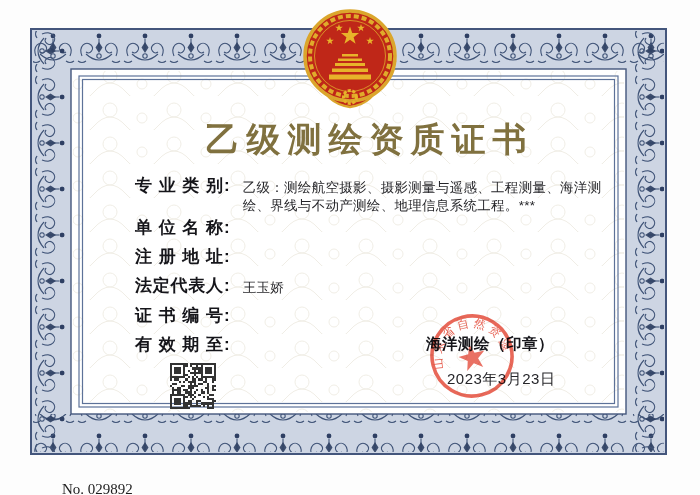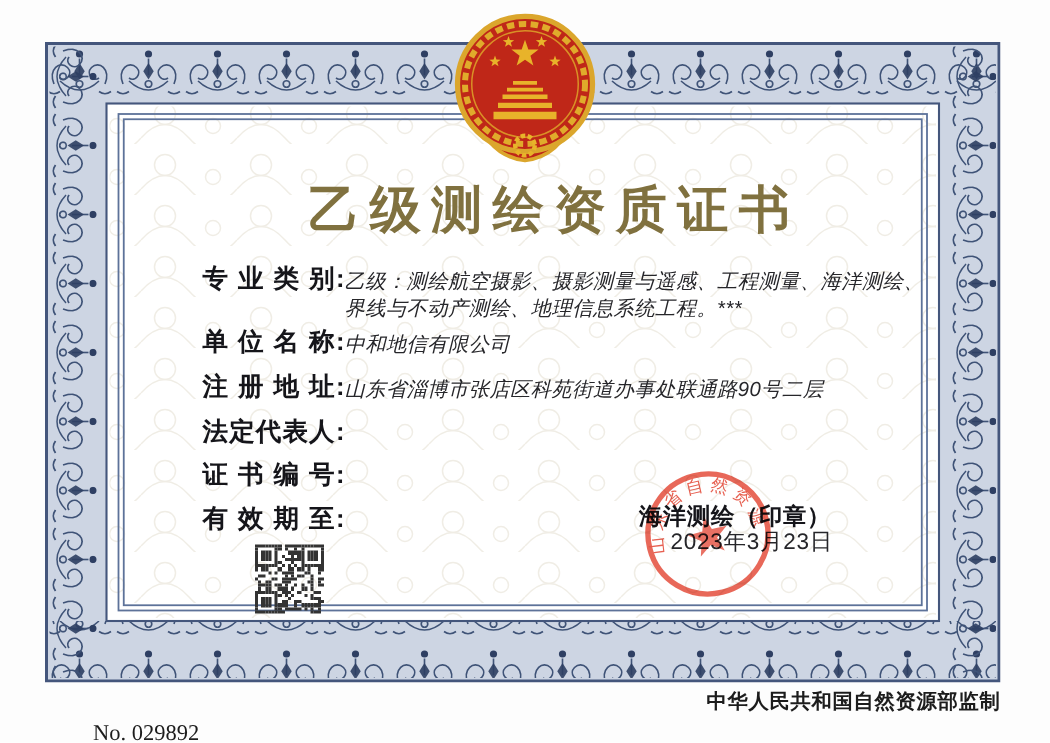--- a/index.html
+++ b/index.html
@@ -9,25 +9,25 @@
   .emblem{position:absolute;left:302px;top:8px;width:96px;height:104px;}
   .cert-title{position:absolute;left:0;top:117px;width:700px;text-align:center;
     font-family:"Liberation Serif",serif;font-weight:700;font-size:34px;letter-spacing:7px;
     color:#80713f;text-indent:7px;margin-left:16px;}
   .fields{position:absolute;left:135px;top:176px;width:484px;}
   .field-row{display:flex;align-items:flex-start;margin-bottom:9px;}
   .field-row.first{margin-bottom:3px;}
   .field-label{display:flex;justify-content:space-between;width:88px;flex:0 0 88px;
     font-size:17px;font-weight:700;color:#15151a;line-height:20px;}
   .field-colon{font-size:17px;font-weight:700;color:#15151a;line-height:20px;margin-left:1px;}
-  .field-value{padding-top:3px;font-size:13.5px;line-height:18px;color:#26262a;
-    letter-spacing:0.3px;flex:1;font-style:italic;}
+  .field-value{margin-left:13px;padding-top:3px;font-size:13.5px;line-height:18px;color:#26262a;
+    letter-spacing:0.3px;flex:1;}
   .issuer-label{position:absolute;left:426px;top:334px;font-size:15.5px;font-weight:700;
     color:#15151a;letter-spacing:0.5px;}
-  .issue-date{position:absolute;left:447px;top:352px;font-size:15px;color:#26262a;letter-spacing:0.5px;}
+  .issue-date{position:absolute;left:447px;top:370px;font-size:15px;color:#26262a;letter-spacing:0.5px;}
   .seal{position:absolute;left:420px;top:304px;width:104px;height:104px;mix-blend-mode:multiply;opacity:0.88;}
   .qr{position:absolute;left:170px;top:363px;width:46px;height:46px;
     display:grid;grid-template-columns:repeat(21,1fr);grid-template-rows:repeat(21,1fr);}
   .qr div{background:transparent;}
   .qr div.on{background:#333;}
   .footer-serial{position:absolute;left:62px;top:457px;font-family:"Liberation Serif",serif;
     font-size:15px;color:#1c1c1c;margin-top:24px;}
   .footer-maker{position:absolute;right:33px;top:459px;font-family:"Liberation Serif",serif;
     font-weight:700;font-size:13.5px;color:#1c1c1c;letter-spacing:0.5px;}
 </style>
@@ -115,41 +115,40 @@
         <span class="field-value">乙级：测绘航空摄影、摄影测量与遥感、工程测量、海洋测绘、界线与不动产测绘、地理信息系统工程。***</span>
       </div>
       <div class="field-row">
         <span class="field-label">
           <span>单</span>
           <span>位</span>
           <span>名</span>
           <span>称</span>
         </span>
         <span class="field-colon">:</span>
-        <span class="field-value">中和地信有限公司</span>
       </div>
       <div class="field-row">
         <span class="field-label">
           <span>注</span>
           <span>册</span>
           <span>地</span>
           <span>址</span>
         </span>
         <span class="field-colon">:</span>
-        <span class="field-value">山东省淄博市张店区科苑街道办事处联通路90号二层</span>
       </div>
       <div class="field-row">
         <span class="field-label">
           <span>法</span>
           <span>定</span>
           <span>代</span>
           <span>表</span>
           <span>人</span>
         </span>
         <span class="field-colon">:</span>
+        <span class="field-value">王玉娇</span>
       </div>
       <div class="field-row">
         <span class="field-label">
           <span>证</span>
           <span>书</span>
           <span>编</span>
           <span>号</span>
         </span>
         <span class="field-colon">:</span>
       </div>
@@ -616,15 +615,14 @@
       <div></div>
       <div></div>
       <div></div>
       <div class="on"></div>
       <div class="on"></div>
       <div class="on"></div>
       <div></div>
     </div>
 
   <div class="footer-serial">No. 029892</div>
-  <div class="footer-maker">中华人民共和国自然资源部监制</div>
 
 </div>
 
 </body></html>

